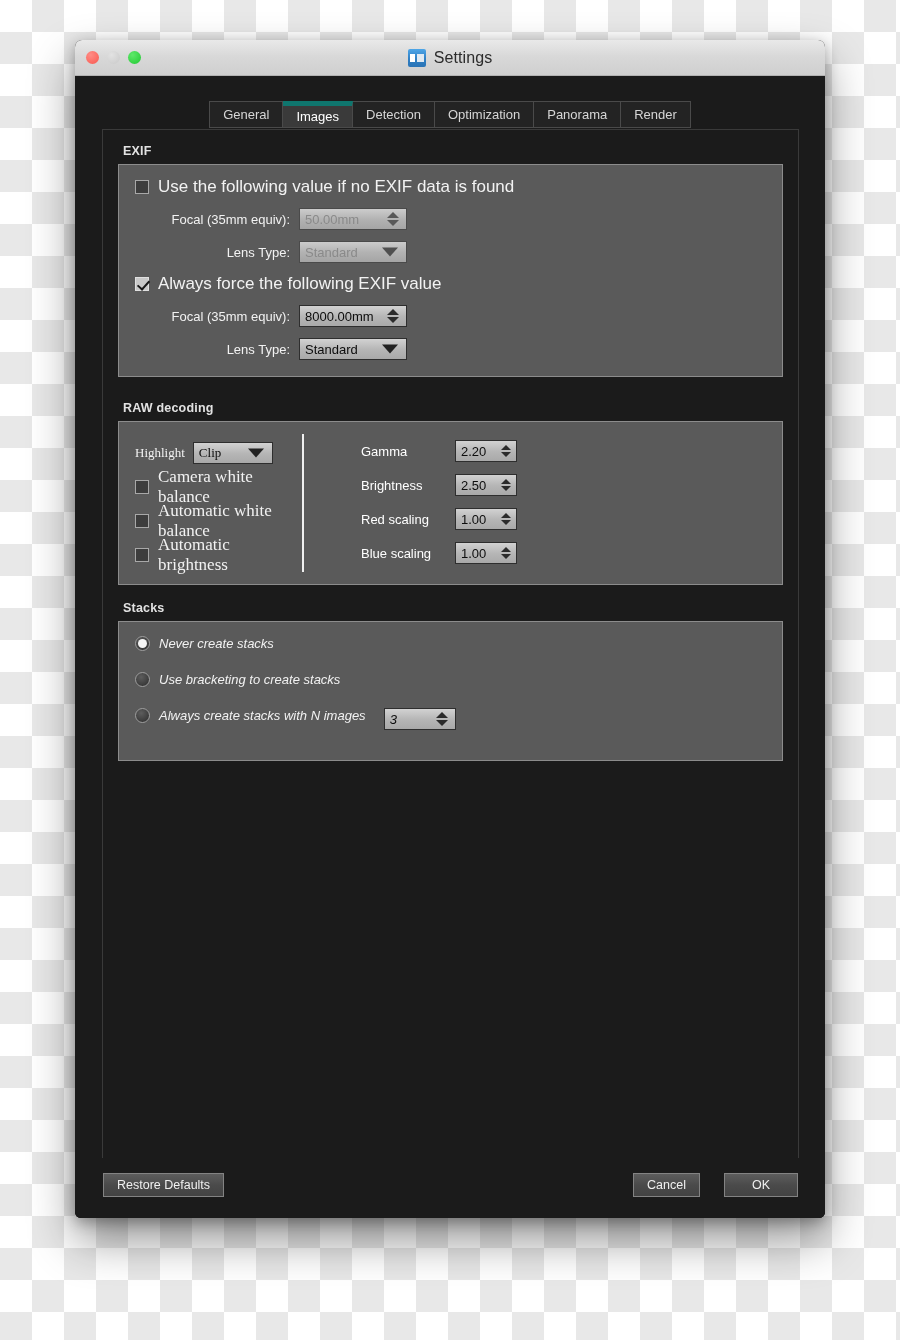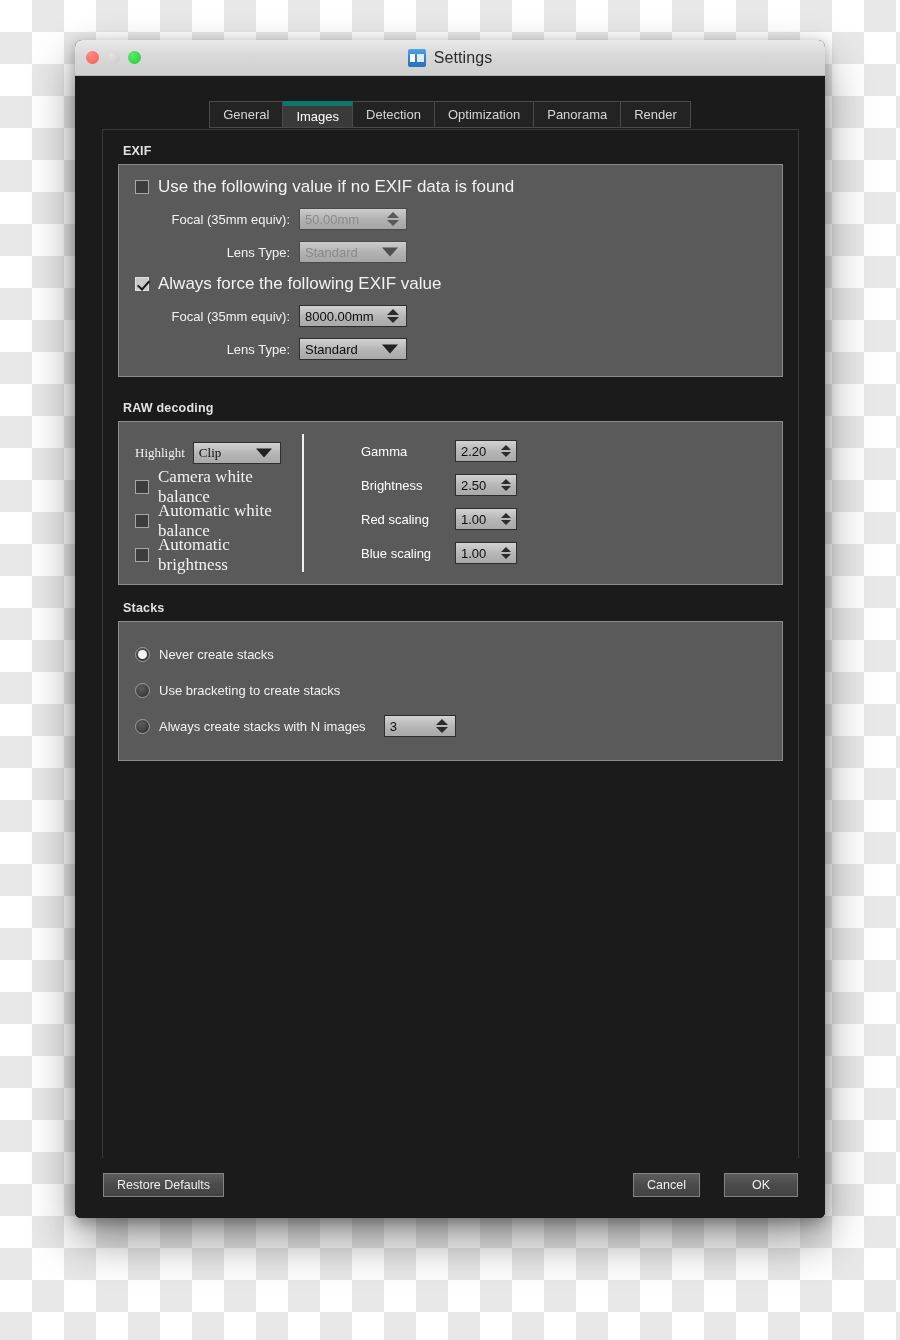--- a/index.html
+++ b/index.html
@@ -206,30 +206,30 @@
   .exif-line .field-label { width: 126px; margin-right: 9px; }
   #exif-box .spinner  { width: 108px; }
   #exif-box .dropdown { width: 108px; }
 
   
   #raw-box .inner { display: flex; }
   #raw-left { width: 165px; padding-top: 2px; }
   #raw-left .row { height: 34px; font-family: Liberation Serif, serif; }
   #raw-left .hl-row { height: 34px; }
   #raw-left .hl-label { font-size: 13px; color: #f2f2f2; margin-right: 8px; }
-  #raw-left .dropdown { width: 88px; }
+  #raw-left .dropdown { width: 80px; }
   #raw-right .rr { display: flex; align-items: center; height: 34px; }
   #raw-right .rlabel { width: 94px; font-size: 13px; color: #ffffff; margin-left: 41px; }
   #raw-right .spinner { width: 62px; }
   #raw-right .spin-arrows { right: 5px; }
   #raw-right .ar-up { border-left-width:5px; border-right-width:5px; border-bottom-width:5px; }
   #raw-right .ar-dn { border-left-width:5px; border-right-width:5px; border-top-width:5px; }
 
   
-  #stacks-box .srow { display: flex; align-items: center; height: 36px; }
+  #stacks-box .srow { display: flex; height: 36px; font-style: italic; }
   #stacks-box .spinner { width: 72px; margin-left: 18px; }
 
   
   #footer {
     position: absolute; left: 0; bottom: 0; width: 100%; height: 60px;
     background: #1b1b1b;
   }
   .btn {
     height: 24px; min-width: 58px;
     padding: 0 13px;

